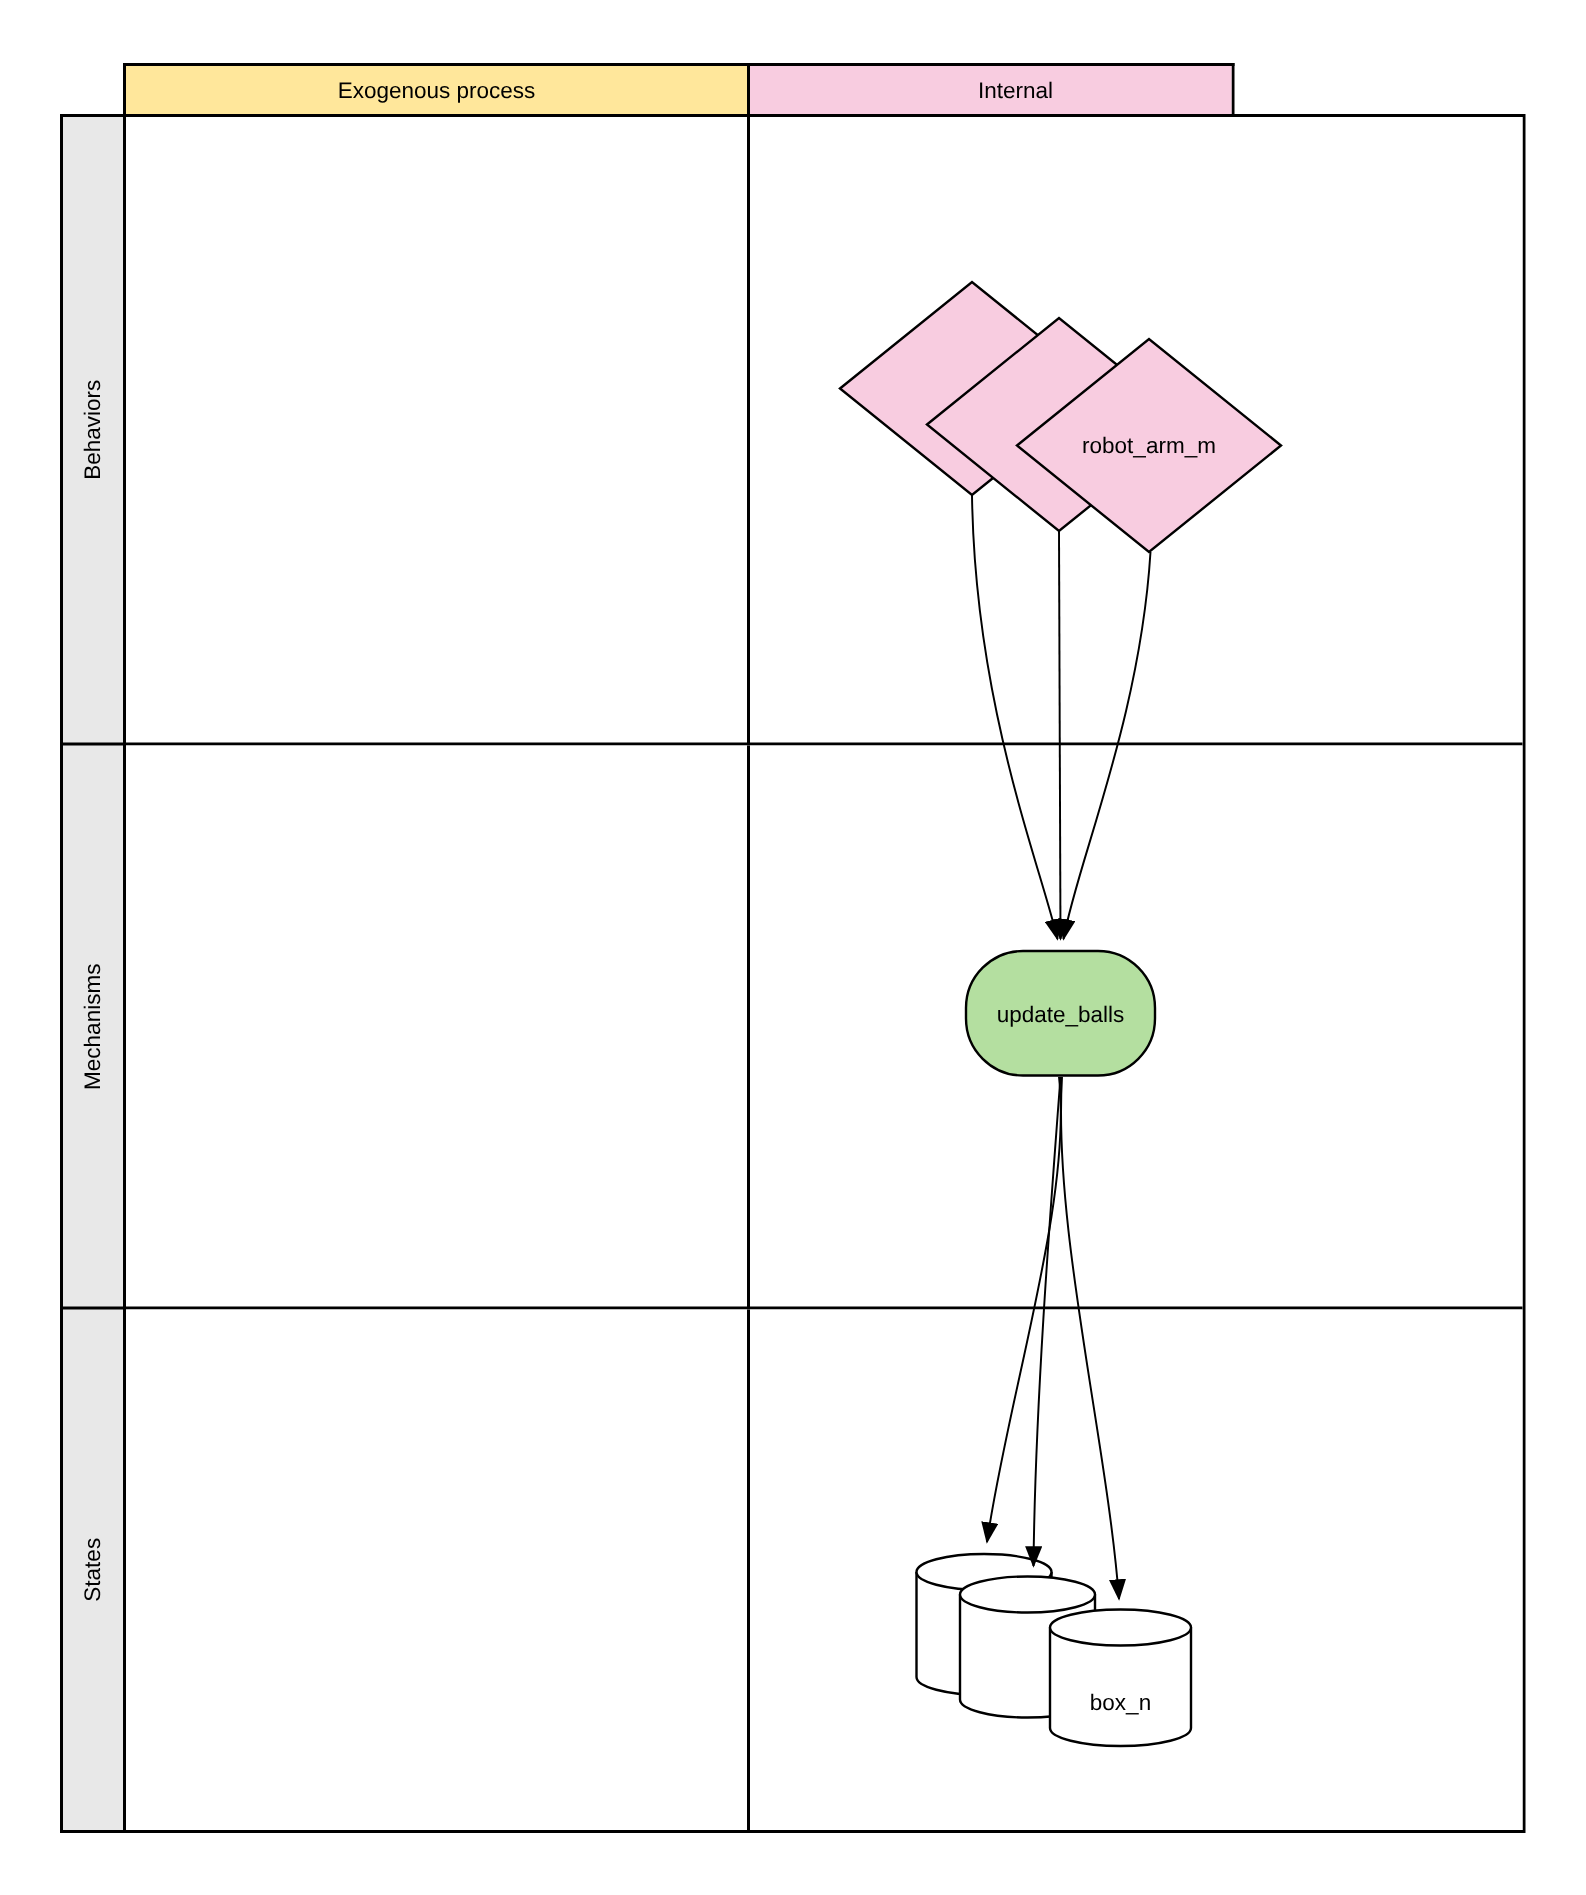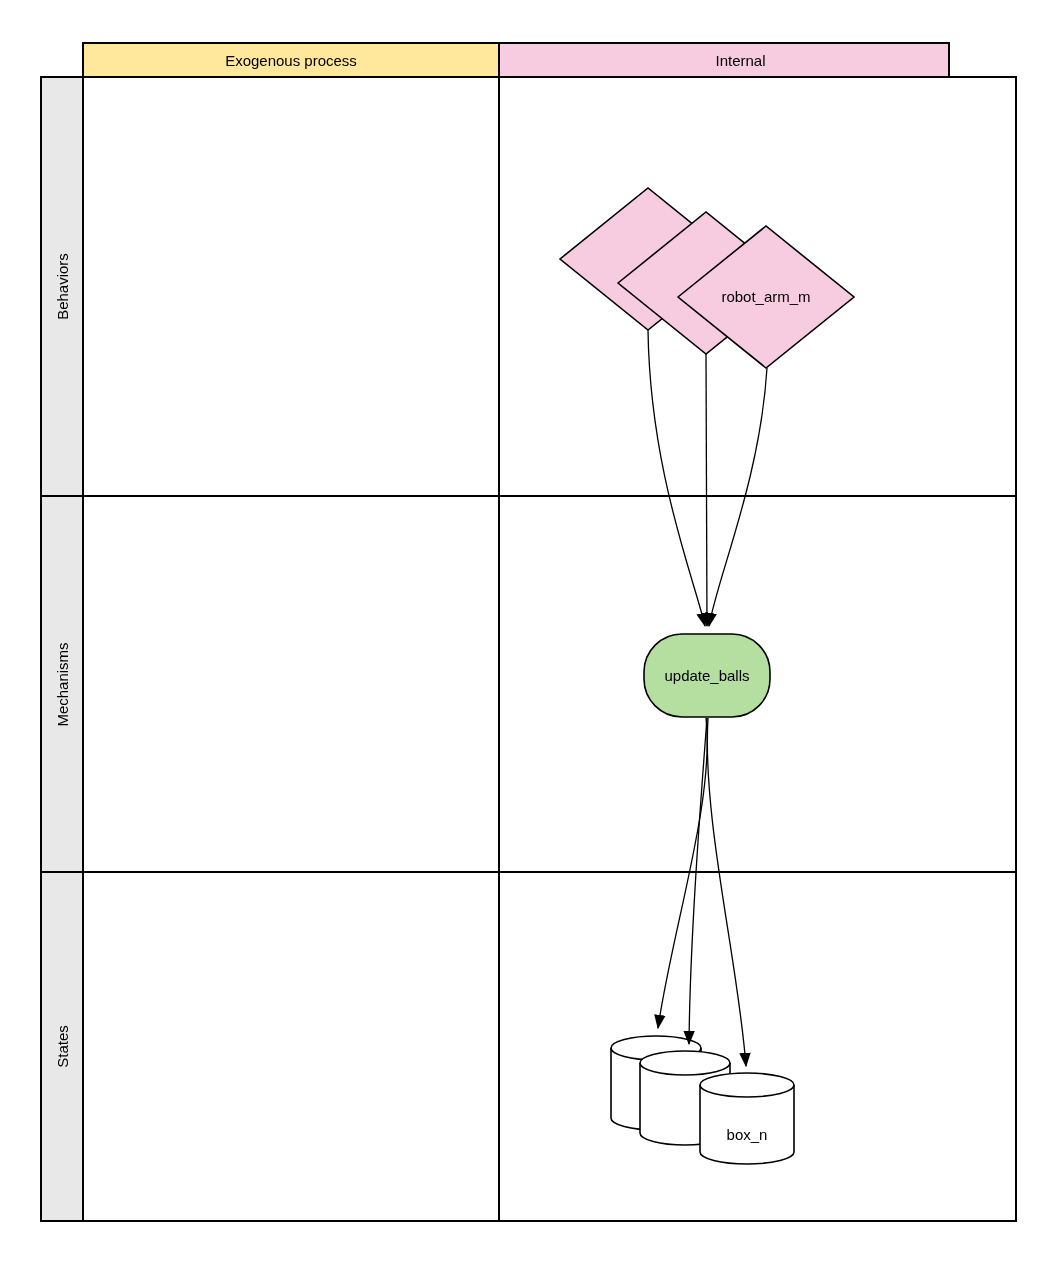--- a/index.html
+++ b/index.html
@@ -1,20 +1,20 @@
 <!DOCTYPE html>
 <html><head>
 <meta charset="utf-8">
 <style>
   html,body{margin:0;padding:0;background:#ffffff;}
   body{font-family:"Liberation Sans","DejaVu Sans",sans-serif;}
   .canvas{position:relative;width:1057px;height:1263px;background:#ffffff;overflow:hidden;}
 
   
-  .header-row{position:absolute;left:82px;top:42px;width:868px;height:34px;
+  .header-row{position:absolute;left:82px;top:42px;width:741px;height:34px;
     border:2px solid #000;border-bottom:none;box-sizing:border-box;display:flex;}
   .header-cell{display:flex;align-items:center;justify-content:center;
     font-size:15px;color:#000;box-sizing:border-box;height:100%;}
   .header-cell.exo{width:416px;border-right:2px solid #000;}
   .header-cell.int{flex:1;padding-left:33px;}
 
   
   .row-labels{position:absolute;left:40px;top:76px;width:42px;height:1146px;
     border:2px solid #000;border-right:none;box-sizing:border-box;
     display:flex;flex-direction:column;}

